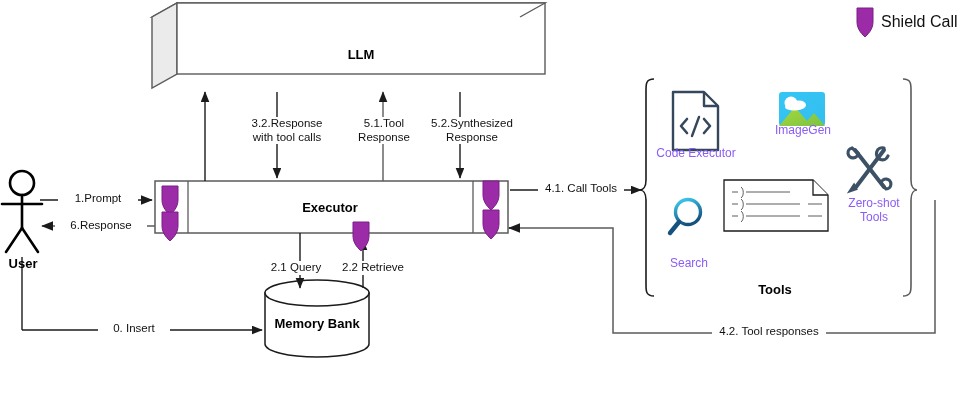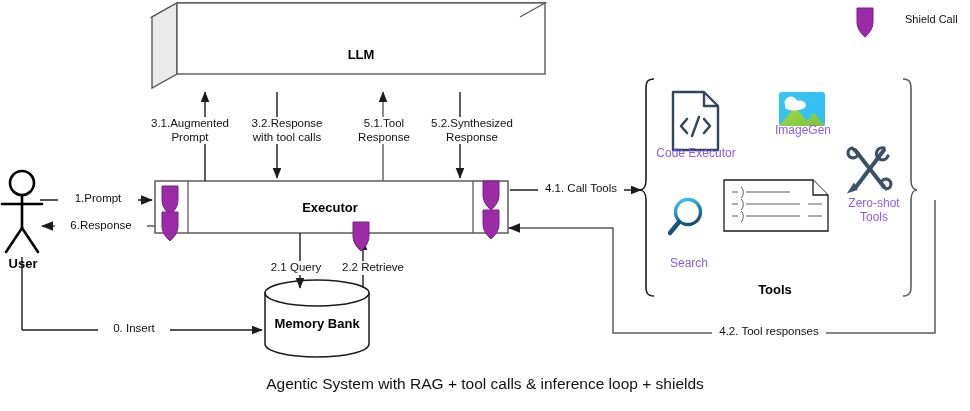--- a/index.html
+++ b/index.html
@@ -5,21 +5,21 @@
   html,body{margin:0;padding:0;background:#ffffff;}
   body{width:970px;height:411px;position:relative;overflow:hidden;
        font-family:"Liberation Sans","DejaVu Sans",sans-serif;color:#000;}
   .stage{position:absolute;left:0;top:0;width:970px;height:411px;}
   svg.layer{position:absolute;left:0;top:0;width:970px;height:411px;overflow:visible;}
   .lbl{position:absolute;font-size:11.5px;line-height:13.5px;color:#111;text-align:center;
        white-space:pre-line;background:#fff;}
   .title{position:absolute;font-size:15.5px;color:#111;text-align:center;width:970px;}
   .nodeTxt{position:absolute;font-weight:bold;font-size:13px;text-align:center;}
   .toolTxt{position:absolute;font-size:12px;text-align:center;color:#8b5cf6;line-height:14px;}
-  .legendTxt{position:absolute;font-size:11px;color:#111;margin-left:24px;}
+  .legendTxt{position:absolute;font-size:16px;color:#111;}
 </style>
 </head>
 <body>
 
 <div class="stage">
 
   <svg class="layer">
     <defs>
       <marker id="ah" markerWidth="9" markerHeight="9" refX="7.4" refY="3.2" orient="auto">
         <path d="M0,0 L8,3.2 L0,6.4 z" fill="#1b1b1b"></path>
@@ -189,34 +189,31 @@
   <div class="nodeTxt" style="left:257px;top:316px;width:120px;">Memory Bank</div>
   <div class="nodeTxt" style="left:0px;top:256px;width:46px;">User</div>
   <div class="nodeTxt" style="left:725px;top:282px;width:100px;">Tools</div>
 
   <div class="lbl" style="left:58px;top:192px;width:80px;">1.Prompt</div>
   <div class="lbl" style="left:55px;top:219px;width:92px;">6.Response</div>
   <div class="lbl" style="left:98px;top:322px;width:72px;">0. Insert</div>
   <div class="lbl" style="left:260px;top:261px;width:72px;">2.1 Query</div>
   <div class="lbl" style="left:332px;top:261px;width:82px;">2.2 Retrieve</div>
 
-  <div class="lbl" style="left:140px;top:117px;width:100px;">3.1.Augmented
-Prompt</div>
   <div class="lbl" style="left:235px;top:117px;width:104px;">3.2.Response
 with tool calls</div>
   <div class="lbl" style="left:339px;top:117px;width:90px;">5.1.Tool
 Response</div>
   <div class="lbl" style="left:421px;top:117px;width:102px;">5.2.Synthesized
 Response</div>
 
   <div class="lbl" style="left:538px;top:182px;width:86px;">4.1. Call Tools</div>
   <div class="lbl" style="left:712px;top:325px;width:114px;">4.2. Tool responses</div>
 
   <div class="toolTxt" style="left:646px;top:146px;width:100px;">Code Executor</div>
   <div class="toolTxt" style="left:762px;top:123px;width:82px;">ImageGen</div>
   <div class="toolTxt" style="left:658px;top:256px;width:62px;">Search</div>
   <div class="toolTxt" style="left:838px;top:196px;width:72px;white-space:pre-line;">Zero-shot
 Tools</div>
 
   <div class="legendTxt" style="left:881px;top:13px;">Shield Call</div>
 
-  <div class="title" style="left:0;top:375px;">Agentic System with RAG + tool calls &amp; inference loop + shields</div>
 </div>
 
 </body></html>

